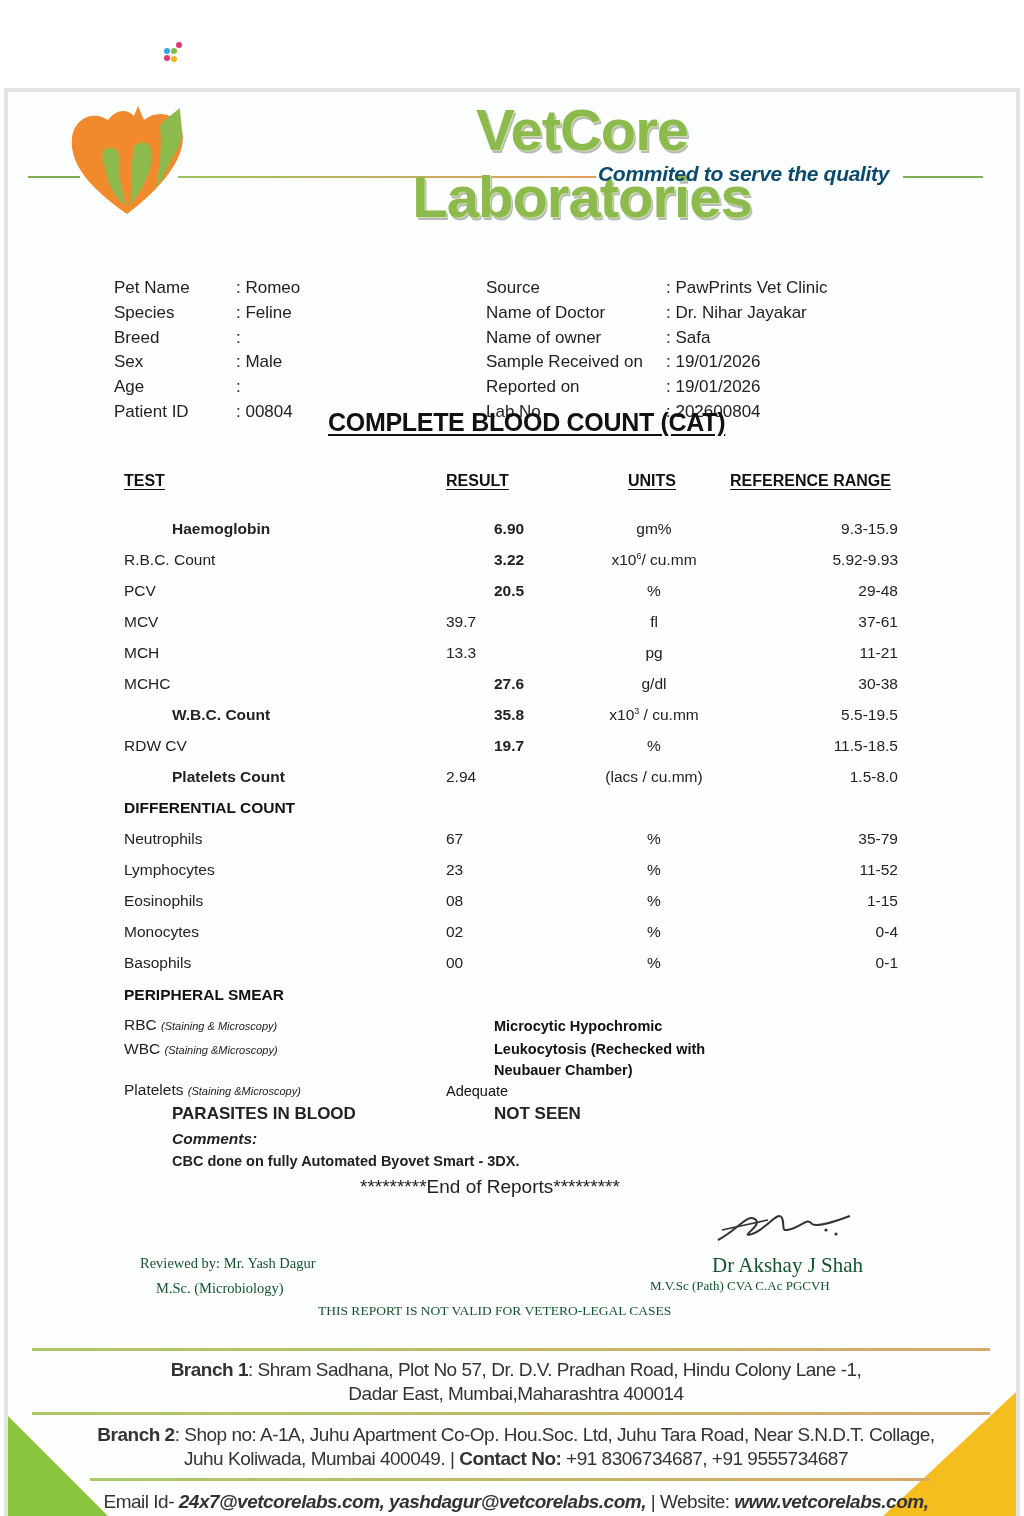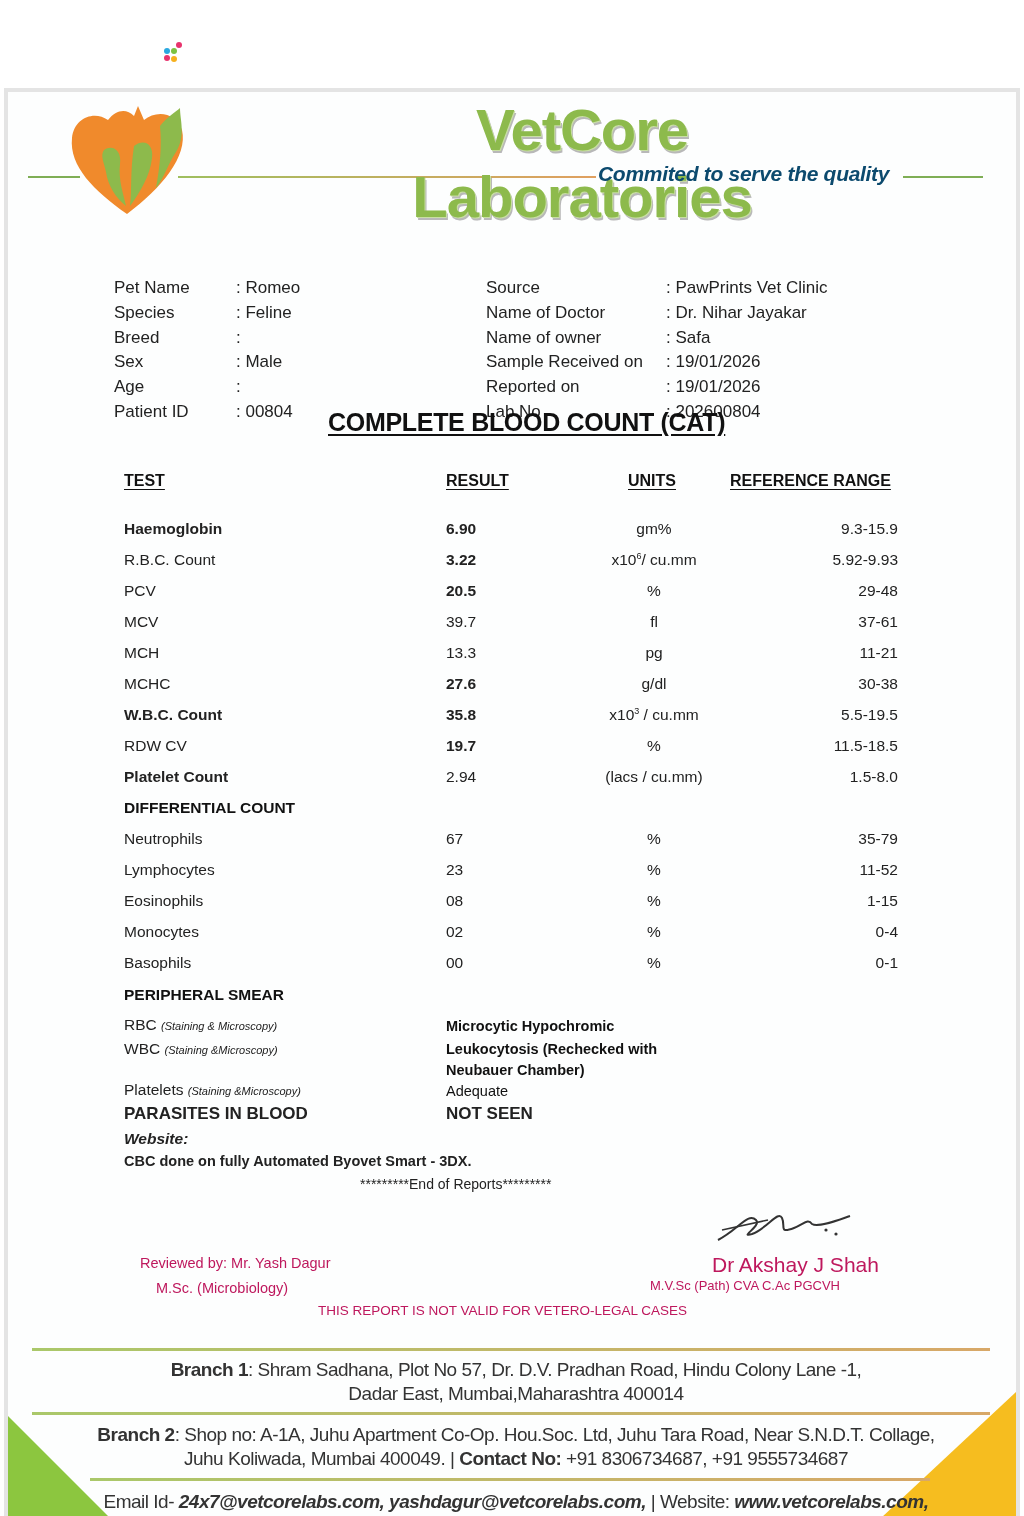--- a/index.html
+++ b/index.html
@@ -49,32 +49,32 @@
     }
 
     .th { position: absolute; top: 380px; font-family: "Liberation Sans", sans-serif; font-weight: bold; font-size: 16px;
           text-decoration: underline; text-underline-offset: 3px; color: #111; }
 
     .row-test { position: absolute; left: 0; width: 1016px; height: 24px; font-family: "Liberation Sans", sans-serif; font-size: 15.5px; color: #222; }
     .row-test .c-test { position: absolute; left: 116px; }
     .row-test .c-res { position: absolute; left: 438px; }
     .row-test .c-unit { position: absolute; left: 546px; width: 200px; text-align: center; }
     .row-test .c-ref { position: absolute; right: 126px; text-align: right; }
-    .b { font-weight: bold; }
+    .b { font-weight: bold; margin-left: 48px; }
     sup { font-size: 9px; vertical-align: 6px; }
 
     .section { position: absolute; left: 116px; font-family: "Liberation Sans", sans-serif; font-weight: bold; font-size: 15.5px; color: #111; }
 
     .smear { position: absolute; font-family: "Liberation Sans", sans-serif; font-size: 15.5px; color: #222; }
     .smear i { font-size: 11px; }
     .smear-res { position: absolute; left: 438px; font-family: "Liberation Sans", sans-serif; font-size: 14.5px; color: #111; line-height: 21px; }
 
     .sig { position: absolute; left: 700px; top: 1108px; width: 150px; height: 50px; }
 
-    .sign-text { position: absolute; font-family: Liberation Sans, sans-serif; color: #be185d; }
+    .sign-text { position: absolute; font-family: Liberation Serif, serif; color: #14532d; }
 
     .footer-line { position: absolute; height: 3px; background: linear-gradient(90deg,#aac86a,#d8a868); }
     .footer-text { position: absolute; left: 0; width: 1016px; text-align: center; font-family: "Liberation Sans", sans-serif; font-size: 19px; color: #333; letter-spacing: -0.5px; line-height: 24px; }
     .corner-green { position: absolute; left: 0; top: 1324px; width: 0; height: 0; border-left: 120px solid #8cc63f; border-top: 120px solid transparent; }
     .corner-yellow { position: absolute; right: 0; top: 1300px; width: 0; height: 0; border-right: 150px solid #f6bd1f; border-top: 140px solid transparent; }
   </style>
 </head>
 <body>
 
 <div class="app-icon">
@@ -202,21 +202,21 @@
     <span class="c-unit"><span>x10</span><sup>3</sup><span> / cu.mm</span></span>
     <span class="c-ref">5.5-19.5</span>
   </div>
   <div class="row-test" style="top:645px">
     <span class="c-test">RDW CV</span>
     <span class="c-res b">19.7</span>
     <span class="c-unit"><span>%</span></span>
     <span class="c-ref">11.5-18.5</span>
   </div>
   <div class="row-test" style="top:676px">
-    <span class="c-test b">Platelet Count</span>
+    <span class="c-test b">Platelets Count</span>
     <span class="c-res">2.94</span>
     <span class="c-unit"><span>(lacs / cu.mm)</span></span>
     <span class="c-ref">1.5-8.0</span>
   </div>
 
   <div class="section" style="top:707px">DIFFERENTIAL COUNT</div>
 
   <div class="row-test" style="top:738px">
     <span class="c-test">Neutrophils</span>
     <span class="c-res">67</span>
@@ -258,23 +258,23 @@
       <div>Leukocytosis (Rechecked with</div>
       <div>Neubauer Chamber)</div>
     </div>
 
   <div class="smear" style="left:116px;top:989px"><span>Platelets</span> <i>(Staining &amp;Microscopy)</i></div>
   <div class="smear-res" style="top:989px">Adequate</div>
 
   <div class="smear b" style="left:116px;top:1012px;font-size:17px">PARASITES IN BLOOD</div>
   <div class="smear b" style="left:438px;top:1012px;font-size:17px">NOT SEEN</div>
 
-  <div class="smear b" style="left:116px;top:1038px;font-style:italic;font-size:15.5px">Website:</div>
+  <div class="smear b" style="left:116px;top:1038px;font-style:italic;font-size:15.5px">Comments:</div>
   <div class="smear b" style="left:116px;top:1061px;font-size:14.5px">CBC done on fully Automated Byovet Smart - 3DX.</div>
-  <div class="smear" style="left:352px;top:1084px;font-size:14px">*********End of Reports*********</div>
+  <div class="smear" style="left:352px;top:1084px;font-size:19px">*********End of Reports*********</div>
 
   <svg class="sig" viewBox="0 0 150 50">
     <path d="M10 40 C30 30 40 12 48 20 C54 26 30 38 44 34 C60 28 70 10 74 18 C78 26 70 34 86 28 C96 24 100 18 104 24 C110 28 130 20 142 16" stroke="#333" stroke-width="2" fill="none"></path>
     <path d="M14 30 L60 20" stroke="#333" stroke-width="1.6" fill="none"></path>
     <circle cx="118" cy="30" r="1.6" fill="#333"></circle>
       <circle cx="128" cy="34" r="1.6" fill="#333"></circle>
   </svg>
   <div class="sign-text" style="left:132px;top:1163px;font-size:14.5px">Reviewed by: Mr. Yash Dagur</div>
   <div class="sign-text" style="left:148px;top:1188px;font-size:14.5px">M.Sc.  (Microbiology)</div>
   <div class="sign-text" style="left:704px;top:1161px;font-size:21px">Dr Akshay J Shah</div>

